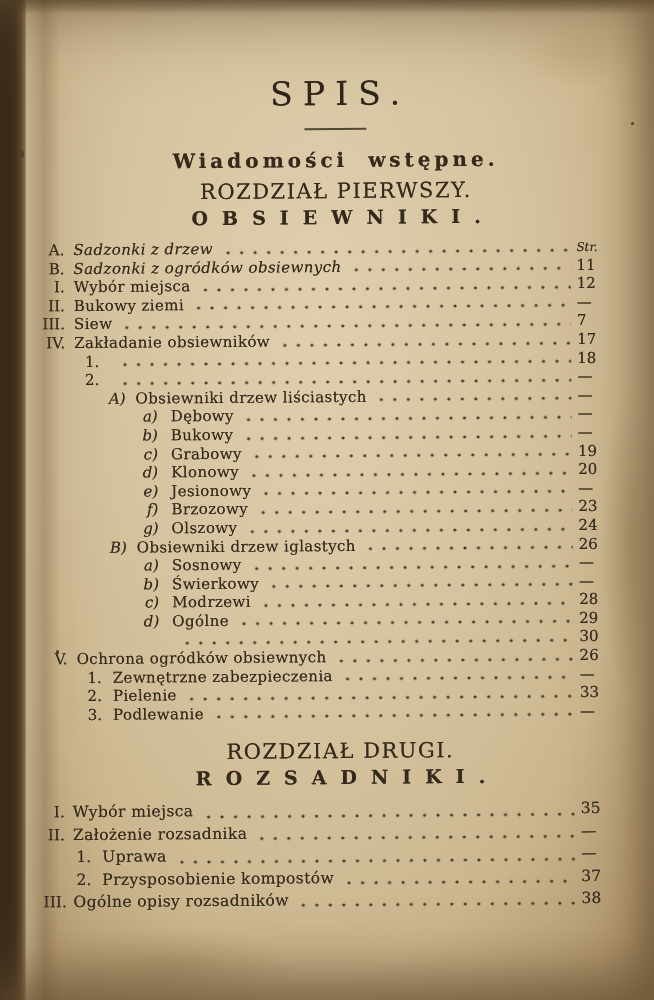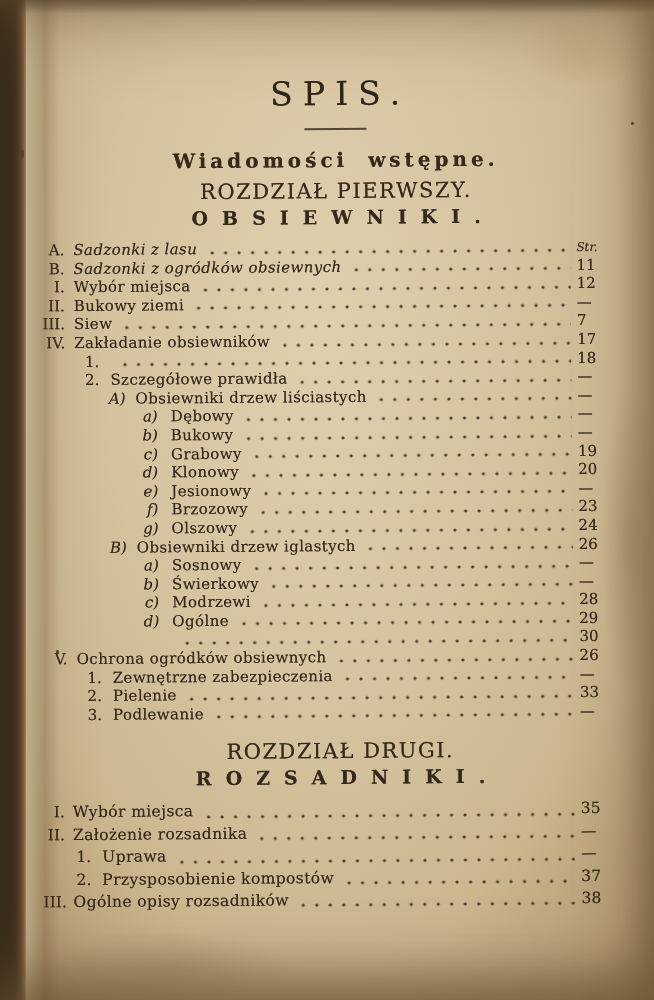--- a/index.html
+++ b/index.html
@@ -67,21 +67,21 @@
   <div class="content">
     <div class="title">SPIS.</div>
     <hr class="rule">
     <div class="intro">Wiadomości wstępne.</div>
     <div class="kicker">ROZDZIAŁ PIERWSZY.</div>
     <div class="big">OBSIEWNIKI.</div>
 
     <div class="toc toc1" id="toc1">
         <div class="toc-row lvl0">
           <span class="toc-id">A.</span>
-          <span class="toc-label it">Sadzonki z lasu</span>
+          <span class="toc-label it">Sadzonki z drzew</span>
           <div class="leader"></div>
           <span class="toc-page str">Str.</span>
         </div>
         <div class="toc-row lvl0">
           <span class="toc-id">B.</span>
           <span class="toc-label it">Sadzonki z ogródków obsiewnych</span>
           <div class="leader"></div>
           <span class="toc-page">11</span>
         </div>
         <div class="toc-row lvl0">
@@ -108,21 +108,20 @@
           <div class="leader"></div>
           <span class="toc-page">17</span>
         </div>
         <div class="toc-row lvl1">
           <span class="toc-id">1.</span>
           <div class="leader"></div>
           <span class="toc-page">18</span>
         </div>
         <div class="toc-row lvl1">
           <span class="toc-id">2.</span>
-          <span class="toc-label">Szczegółowe prawidła</span>
           <div class="leader"></div>
           <span class="toc-page">—</span>
         </div>
         <div class="toc-row lvl2">
           <span class="toc-id">A)</span>
           <span class="toc-label">Obsiewniki drzew liściastych</span>
           <div class="leader"></div>
           <span class="toc-page">—</span>
         </div>
         <div class="toc-row lvl3">

